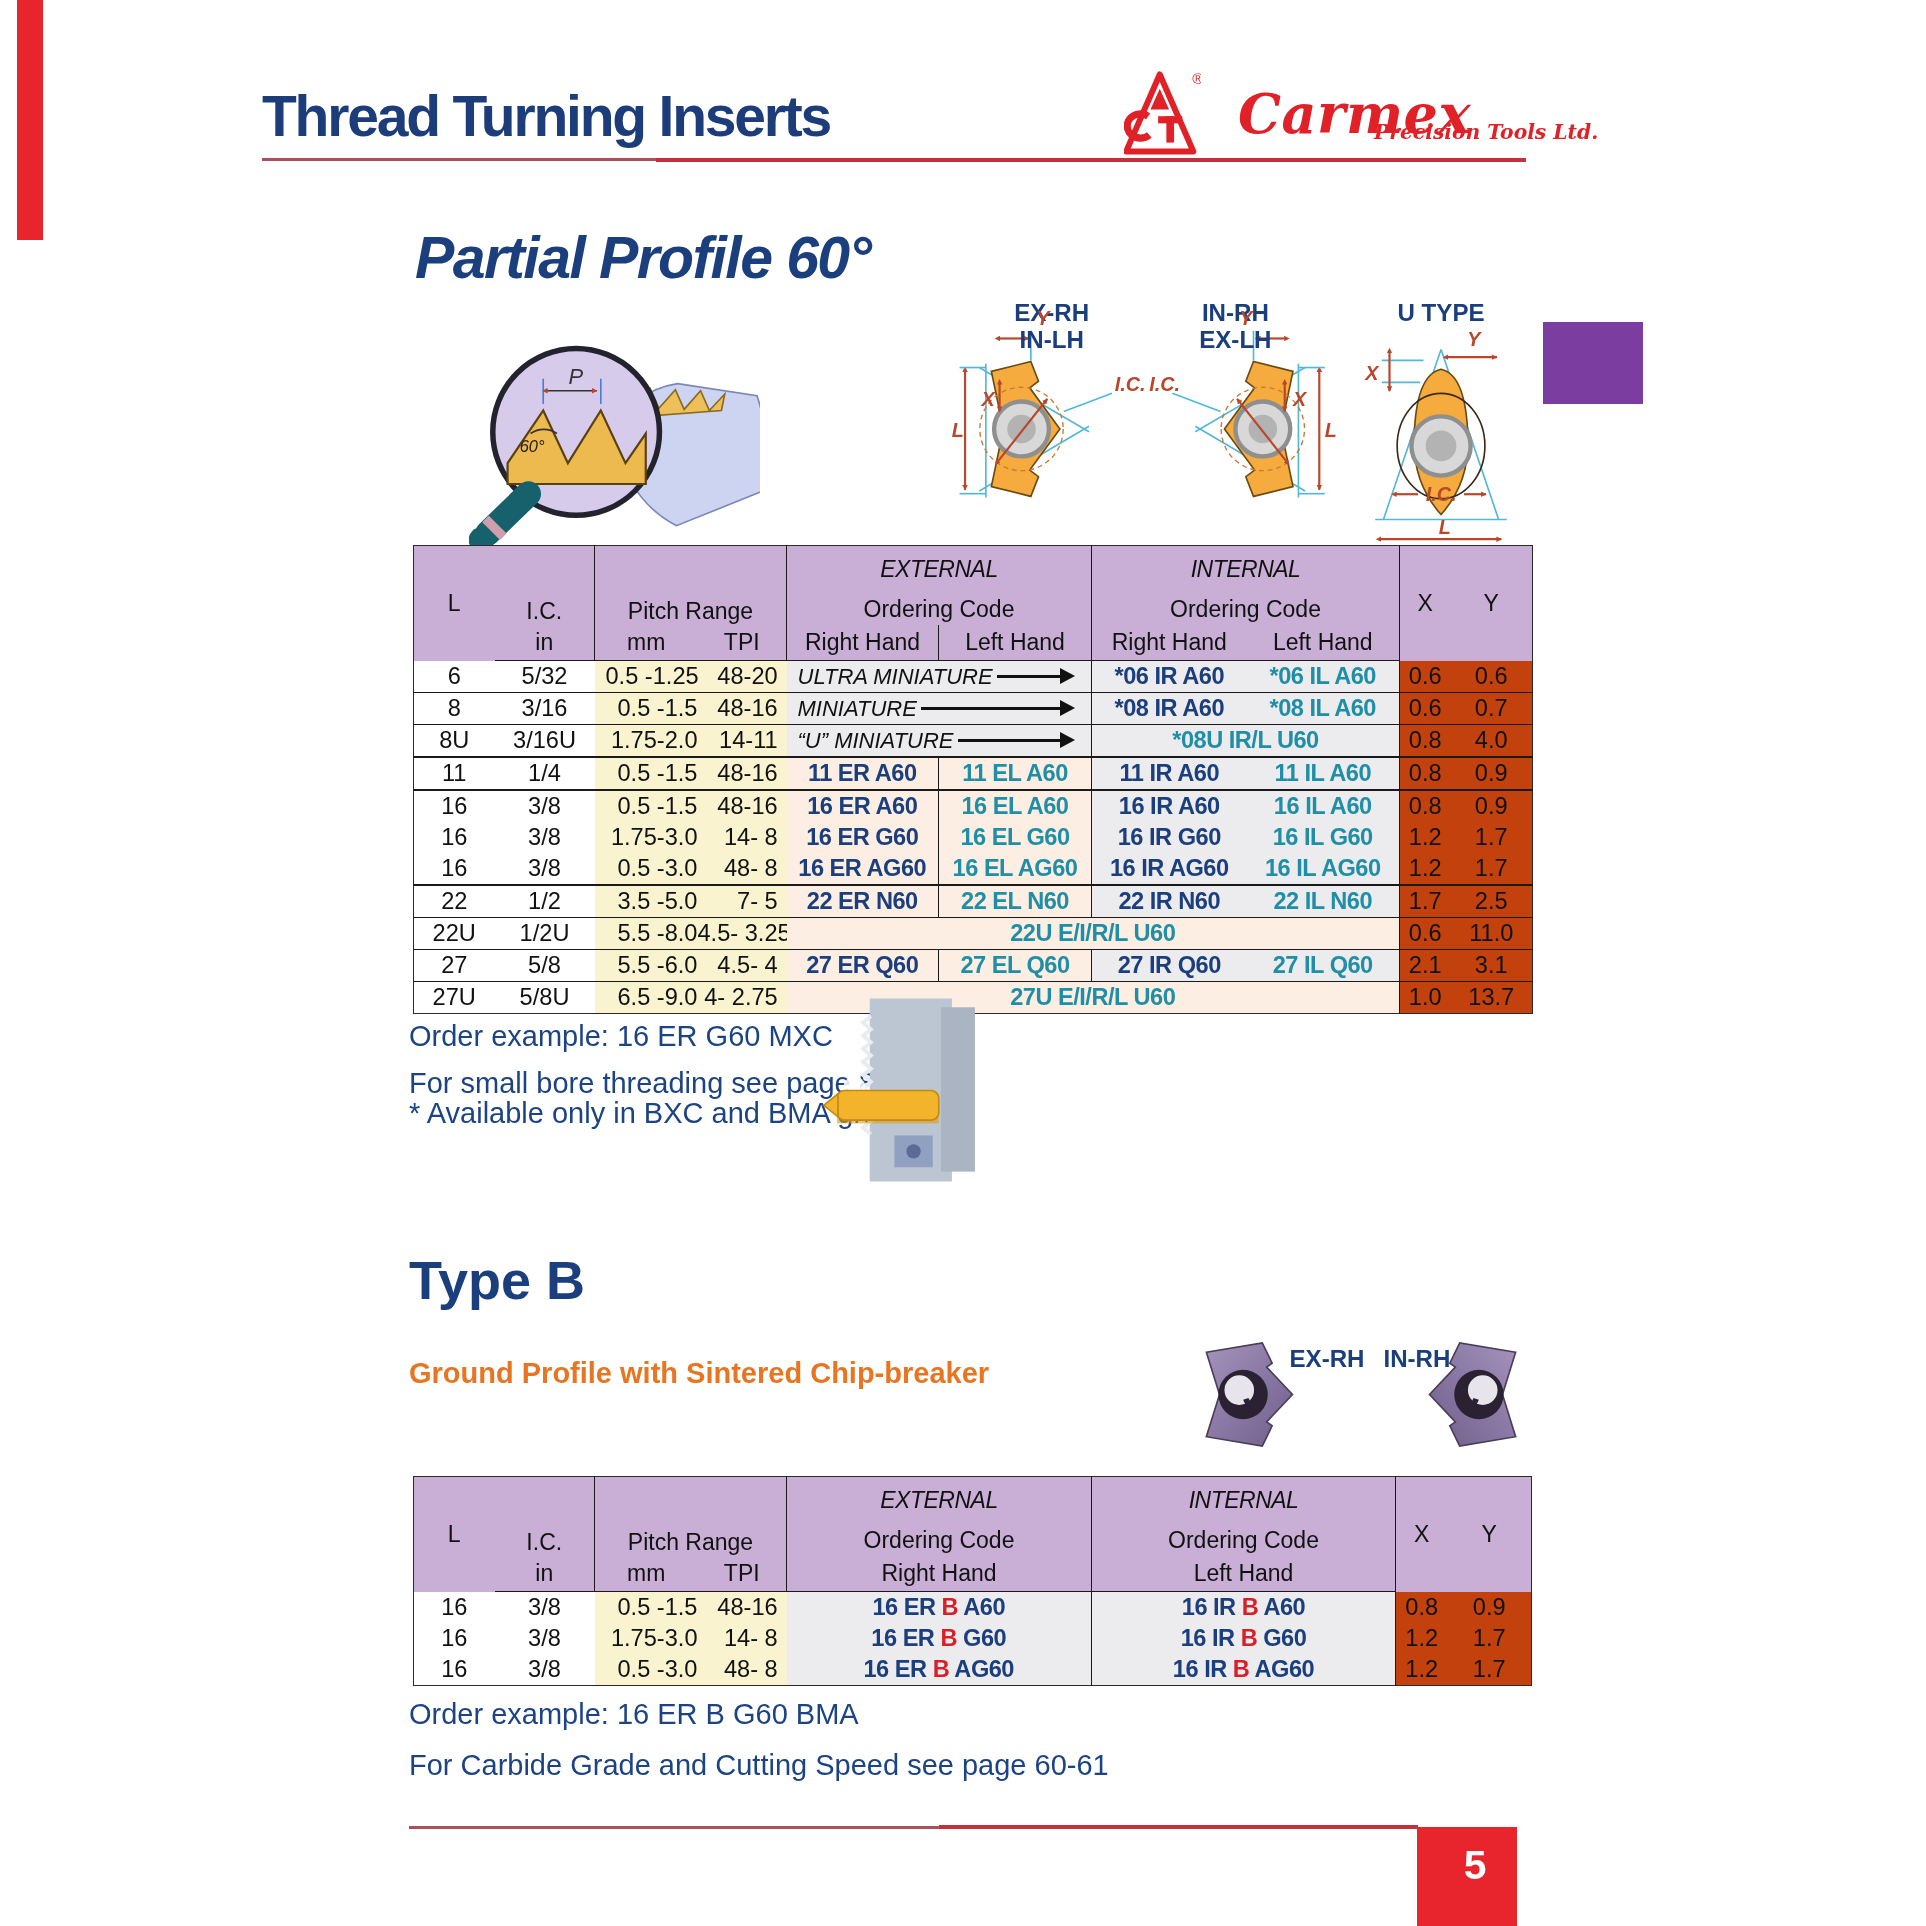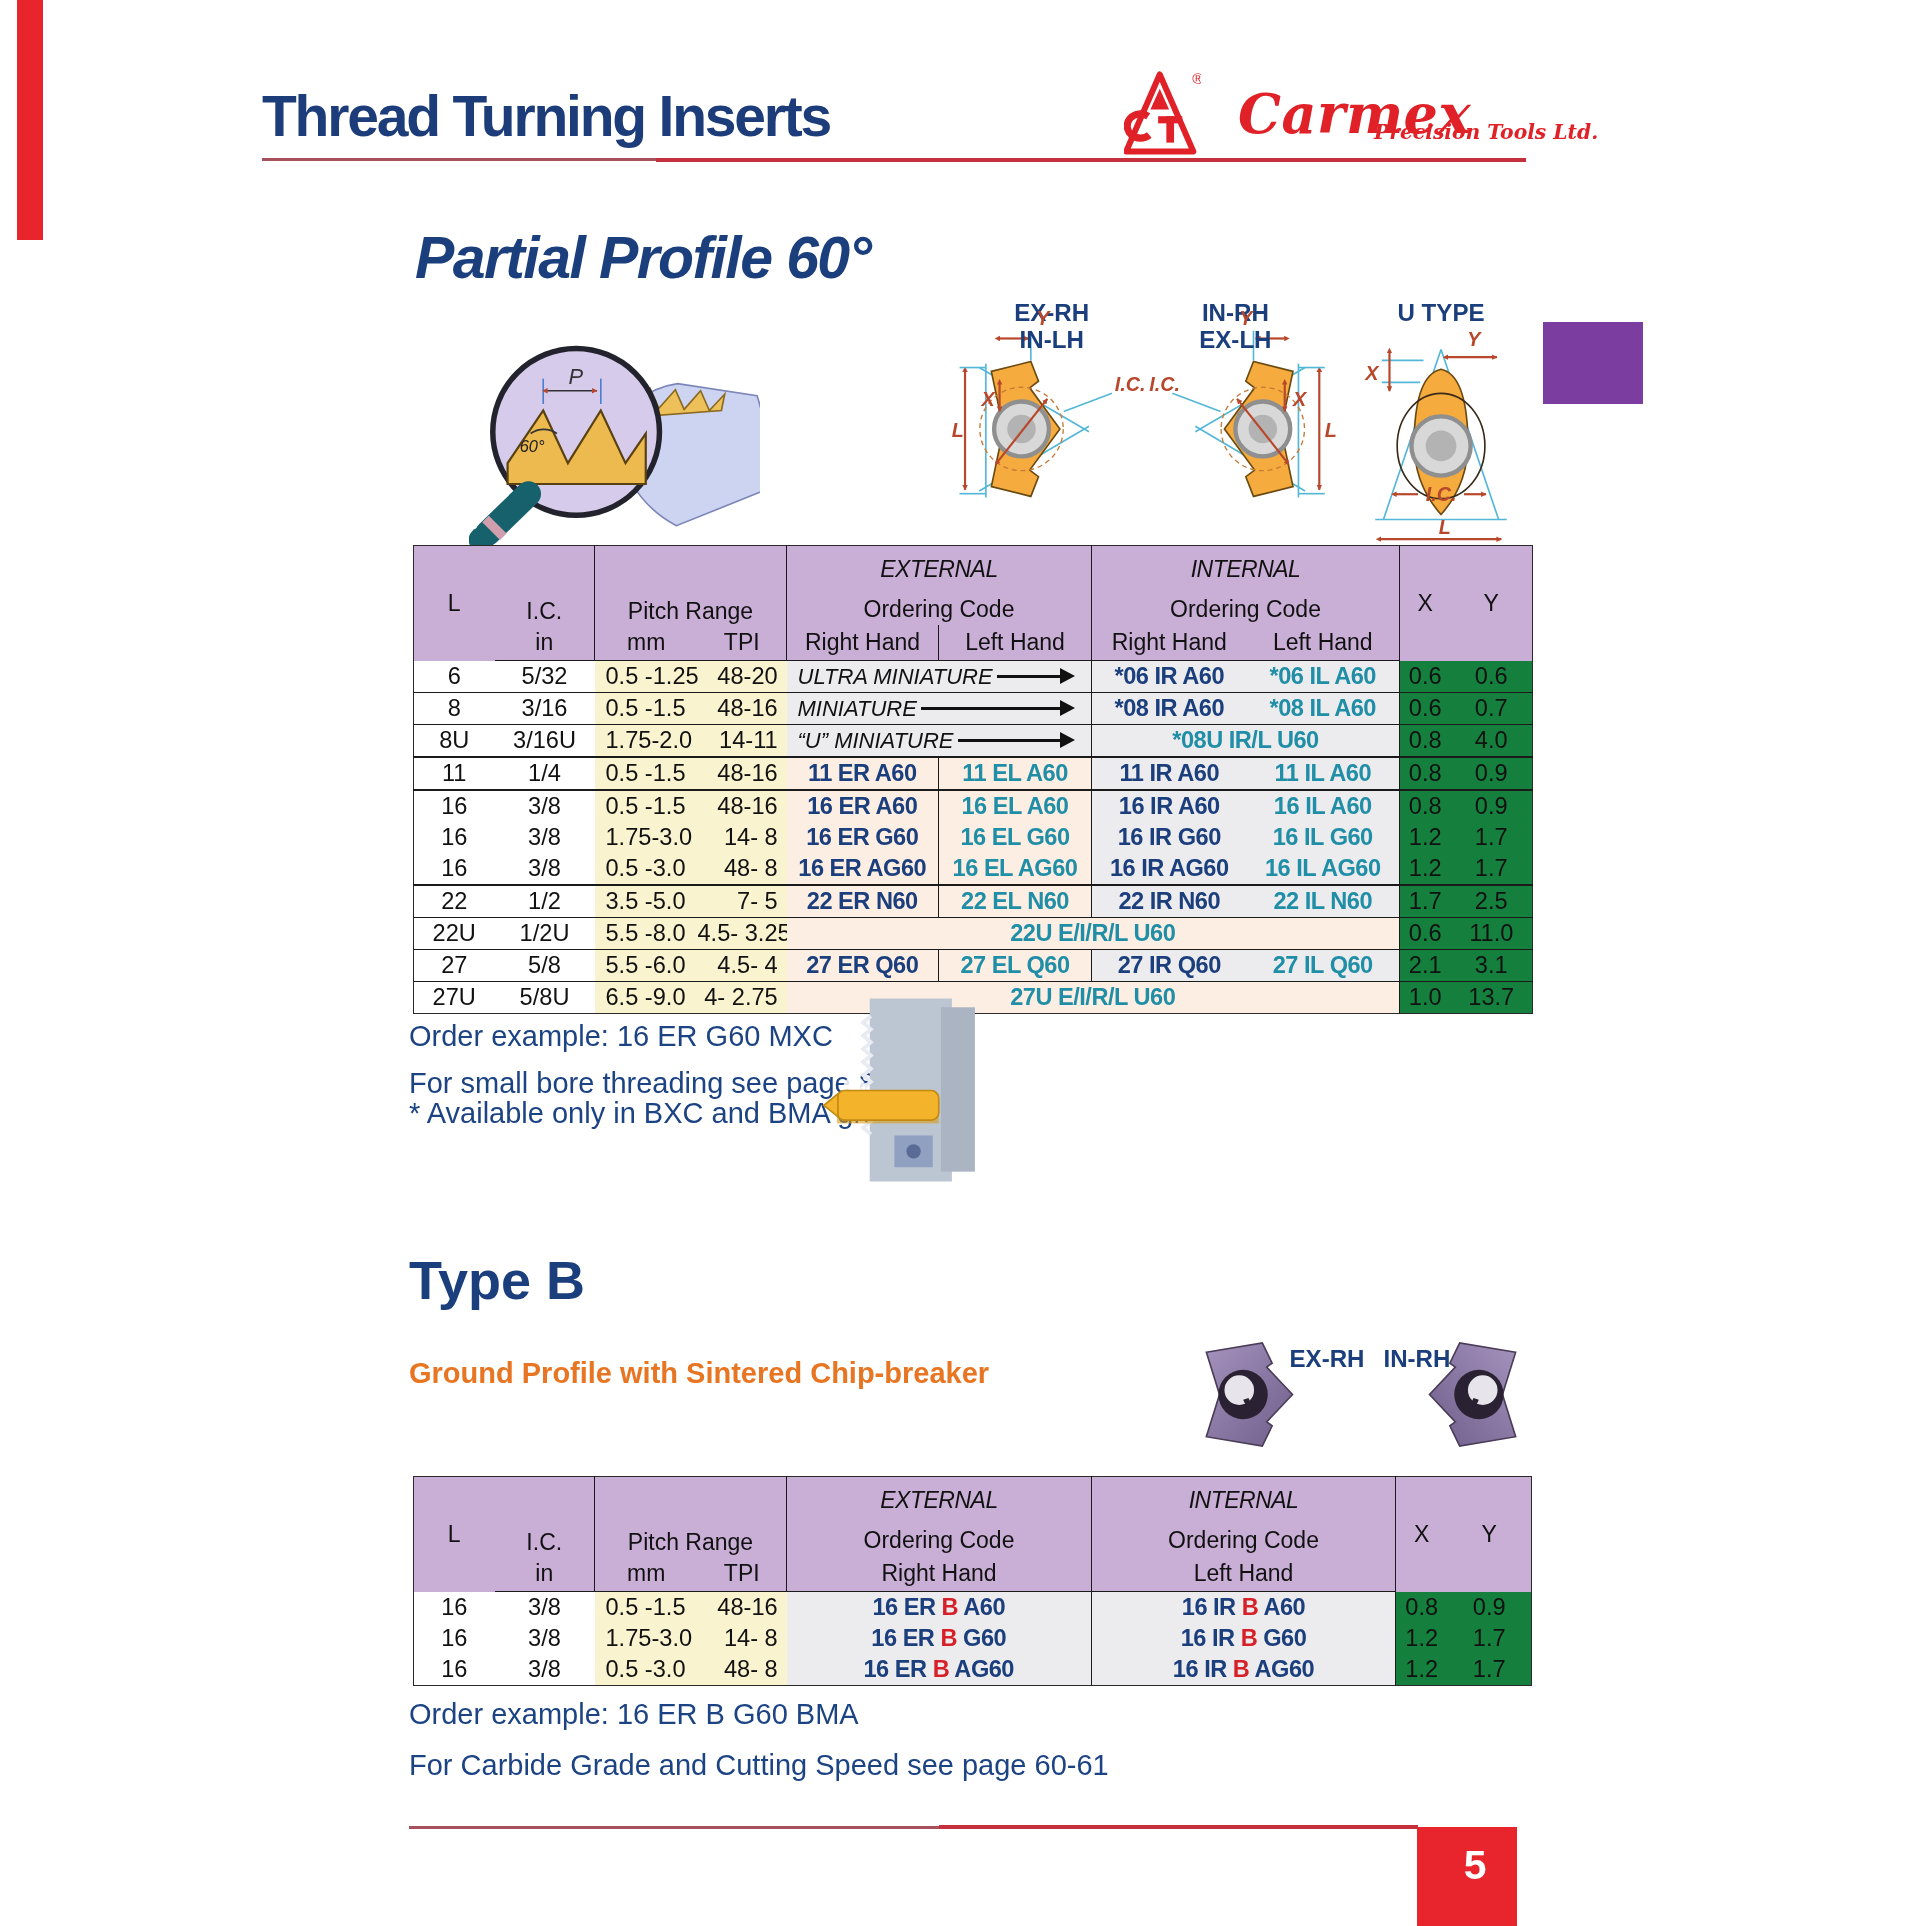--- a/index.html
+++ b/index.html
@@ -27,28 +27,28 @@
   
   .tbl{border-collapse:collapse;table-layout:fixed;font-size:23.6px;color:#111;}
   .tbl th,.tbl td{padding:0;font-weight:normal;overflow:hidden;}
   .tbl thead th{background:var(--header-purple);text-align:center;font-size:23px;}
   .tbl thead tr:last-child th{border-bottom:1.1px solid #1a1a1a;}
   .big-ital{font-style:italic;font-weight:bold;font-size:31px;letter-spacing:-0.5px;}
   .vl{border-left:1.6px solid #1a1a1a;}
   .vl-mid{border-left:1.1px solid #1a1a1a;}
   .outer{border:1.1px solid #2a2a2a;}
   td.c-num{text-align:center;}
-  td.c-mm{background:var(--row-yellow);text-align:left;padding-left:11px;white-space:pre;}
+  td.c-mm{background:var(--row-yellow);text-align:right;padding-left:11px;white-space:pre;}
   td.c-tpi{background:var(--row-yellow);text-align:right;padding-right:8.8px;white-space:pre;}
   td.code{font-weight:bold;text-align:center;letter-spacing:-0.5px;white-space:pre;}
   td.rh{color:var(--navy);}
   td.lh{color:var(--teal);}
   td.bg-peach{background:var(--row-peach);}
   td.bg-gray{background:var(--row-gray);}
-  td.xy{text-align:center;background:#15803d;}
+  td.xy{text-align:center;background:#c2410c;}
   tr.sep-thin td{border-top:1.1px solid #1a1a1a;}
   tr.sep-thick td{border-top:2.2px solid #1a1a1a;}
   tr.sep-none td{border-top:0;}
   .mini-wrap{display:flex;align-items:center;gap:4px;padding:0 16.5px 0 11px;}
   .mini-label{font-style:italic;font-size:22px;color:#111;white-space:pre;}
   .arr{flex:1;height:2.2px;background:#111;position:relative;margin-right:13px;}
   .arr::after{content:"";position:absolute;right:-13px;top:-7.1px;width:0;height:0;
     border-left:15.4px solid #111;border-top:8.2px solid transparent;border-bottom:8.2px solid transparent;}
   .red-b{color:var(--code-red);}
 

